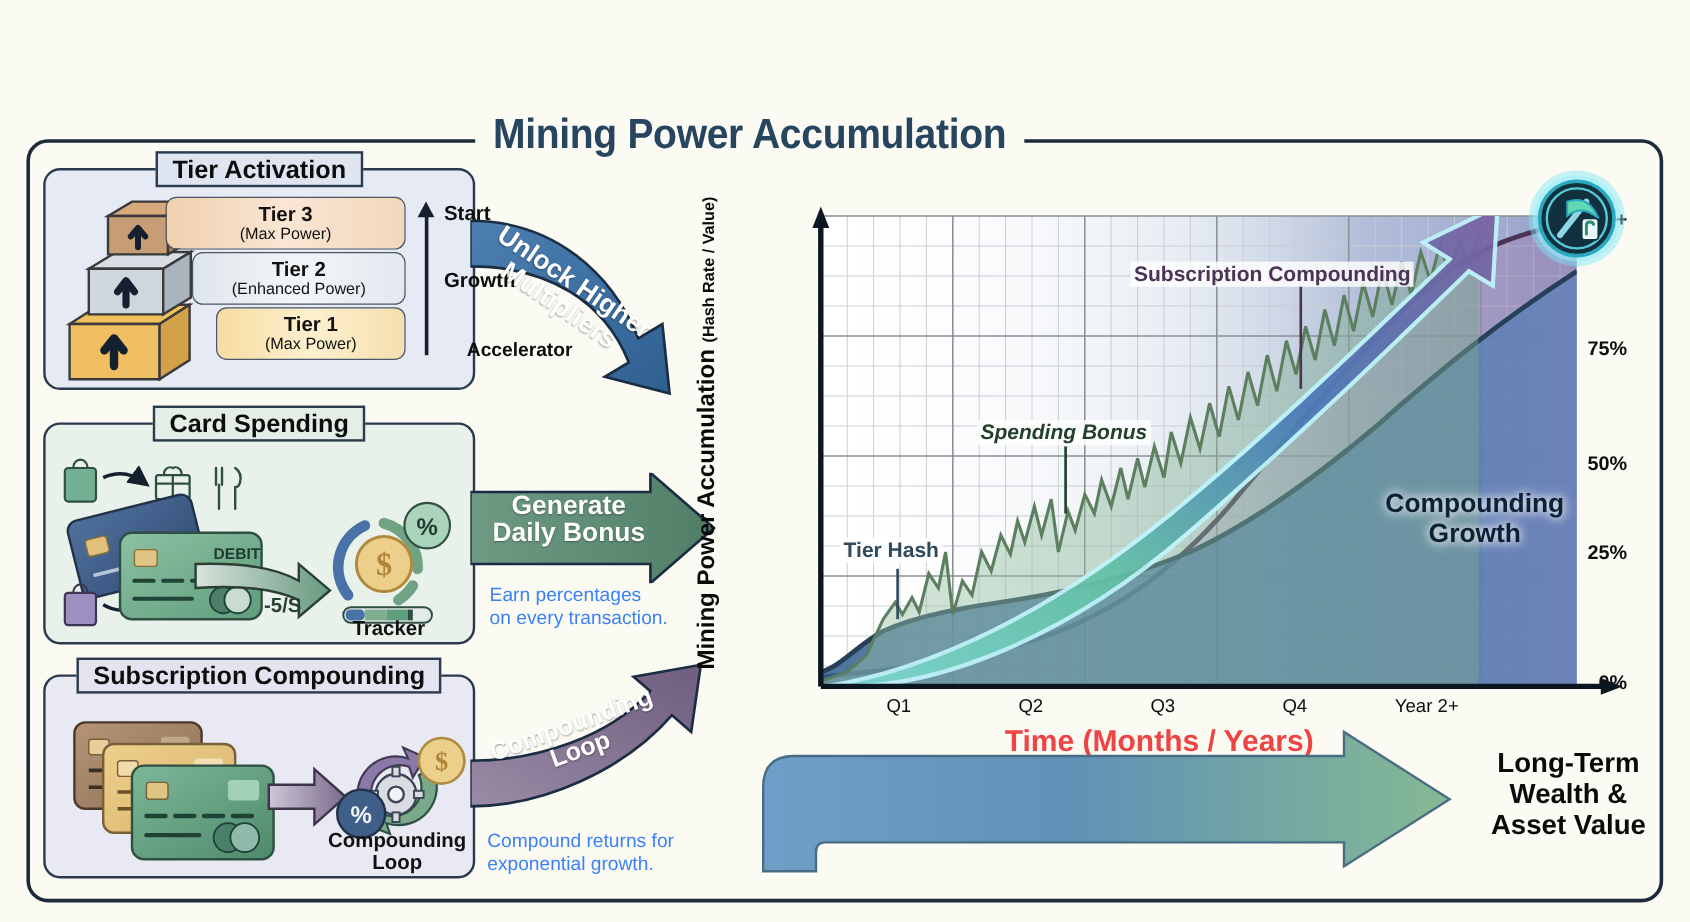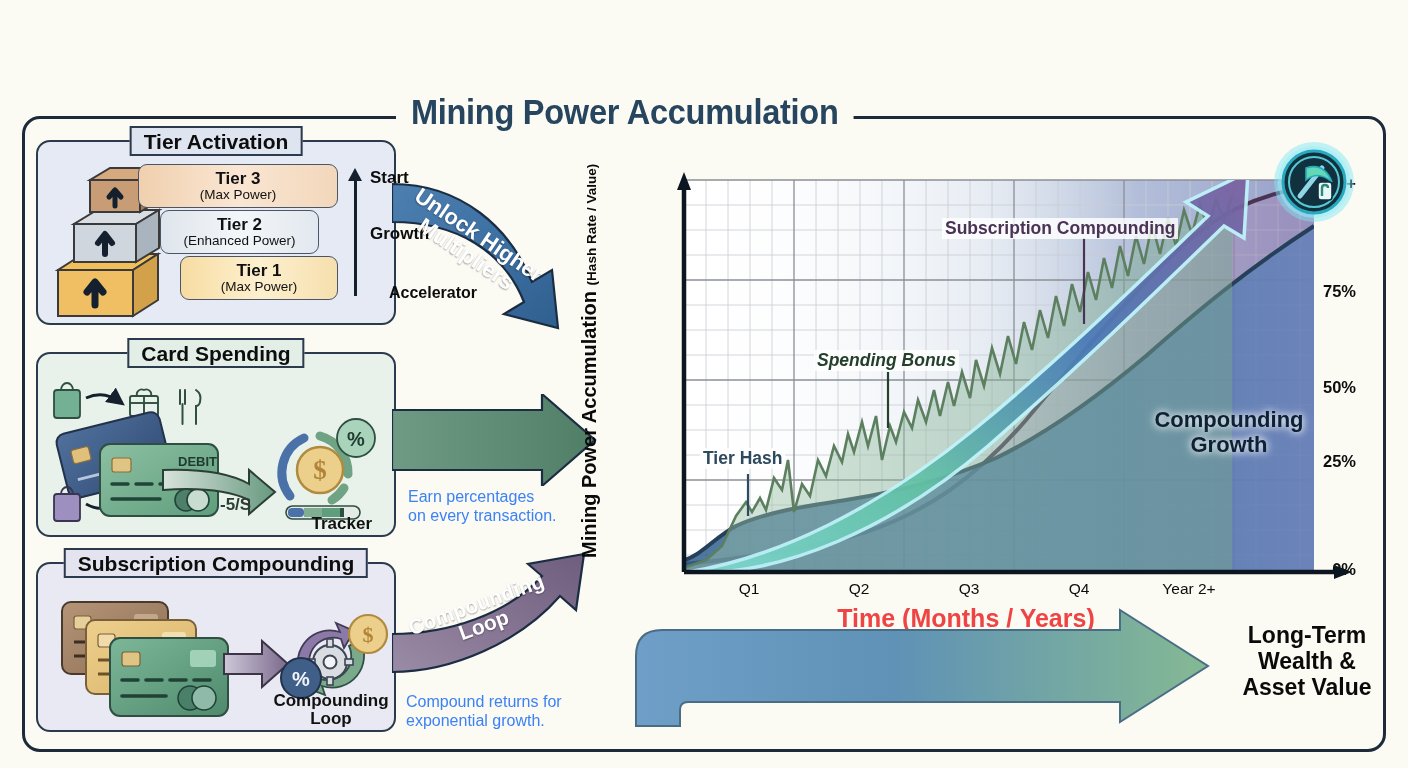--- a/index.html
+++ b/index.html
@@ -61,21 +61,21 @@
   .tier-bar {
     position: absolute; height: 44px; border-radius: 9px;
     border: 1.6px solid #4a5566;
     display: flex; flex-direction: column; align-items: center; justify-content: center;
     color: #111; line-height: 1.02;
   }
   .tier-bar .t-main { font-size: 17px; font-weight: bold; }
   .tier-bar .t-sub  { font-size: 13.5px; }
   #tb3 { left: 100px; top: 22px; width: 200px;
          background: linear-gradient(90deg,#f0d0ae,#fae6d3,#f2d7bb); }
-  #tb2 { left: 122px; top: 68px; width: 159px;
+  #tb2 { left: 122px; top: 68px; width: 178px;
          background: linear-gradient(90deg,#dfe5ec,#f3f6f9,#e2e8ef); }
   #tb1 { left: 142px; top: 114px; width: 158px;
          background: linear-gradient(90deg,#f7dca2,#fdf0cf,#f6dfae); }
 
   
   .boxes { position: absolute; left: 0; top: 8px; }
 
   
   .ladder { position: absolute; left: 308px; top: 24px; width: 90px; height: 140px; }
   .ladder-line { position: absolute; left: 8px; top: 12px; width: 2.6px; height: 118px; background: #15202e; }
@@ -282,21 +282,21 @@
         <text x="282" y="113" text-anchor="middle" font-family="Liberation Serif, serif" font-size="27" font-weight="bold" fill="#b0853a">$</text>
         <circle cx="318" cy="72" r="19" fill="#a9d4bb" stroke="#2f4f42" stroke-width="1.8"></circle>
         <text x="318" y="80" text-anchor="middle" font-family="Liberation Sans, sans-serif" font-size="20" font-weight="bold" fill="#1f3a30">%</text>
         <rect x="248" y="140" width="74" height="13" rx="6.5" fill="#e4eae6" stroke="#2f4f42" stroke-width="1.6"></rect>
         <rect x="250" y="142" width="16" height="9" rx="4" fill="#4a72a8"></rect>
         <rect x="266" y="142" width="18" height="9" fill="#7fae90"></rect>
         <rect x="284" y="142" width="18" height="9" fill="#5f9e7c"></rect>
         <rect x="302" y="142" width="4" height="9" fill="#2f4f42"></rect>
       </g>
     </svg>
-    <div style="position:absolute;left:238px;top:160px;width:96px;text-align:right;font-size:17px;font-weight:bold;color:#111;">Tracker</div>
+    <div style="position:absolute;left:238px;top:160px;width:96px;text-align:center;font-size:17px;font-weight:bold;color:#111;">Tracker</div>
   </div>
 
   <div class="panel" id="panel-sub">
     <div class="panel-title">Subscription Compounding</div>
 
     <svg width="356" height="160" viewBox="0 0 356 160" style="position:absolute;left:0;top:12px;">
       <defs>
         <linearGradient id="cBrown" x1="0" y1="0" x2="1" y2="1">
           <stop offset="0%" stop-color="#b59477"></stop>
             <stop offset="100%" stop-color="#8e6f55"></stop>
@@ -390,20 +390,24 @@
     <svg width="205" height="92" viewBox="0 0 205 92">
       <defs>
         <linearGradient id="grnAG" x1="0" y1="0" x2="1" y2="0">
           <stop offset="0%" stop-color="#6f9a83"></stop>
             <stop offset="60%" stop-color="#5c8a72"></stop>
             <stop offset="100%" stop-color="#4f7d66"></stop>
         </linearGradient>
       </defs>
       <path d="M0,16 L150,16 L150,0 L203,46 L150,92 L150,76 L0,76 Z" fill="url(#grnAG)" stroke="#1b2d42" stroke-width="2.2"></path>
     </svg>
+    <div class="arrow-label" style="left:8px;top:16px;width:148px;font-size:22px;">
+      <div>Generate</div>
+      <div>Daily Bonus</div>
+    </div>
   </div>
   <div class="arrow-caption" style="left:408px;top:487px;">
     <div>Earn percentages</div>
     <div>on every transaction.</div>
   </div>
 
   <div class="arrow-wrap" style="left:392px;top:552px;width:200px;height:130px;">
     <svg width="200" height="130" viewBox="0 0 200 130">
       <defs>
         <linearGradient id="purpAG" x1="0" y1="1" x2="1" y2="0">

